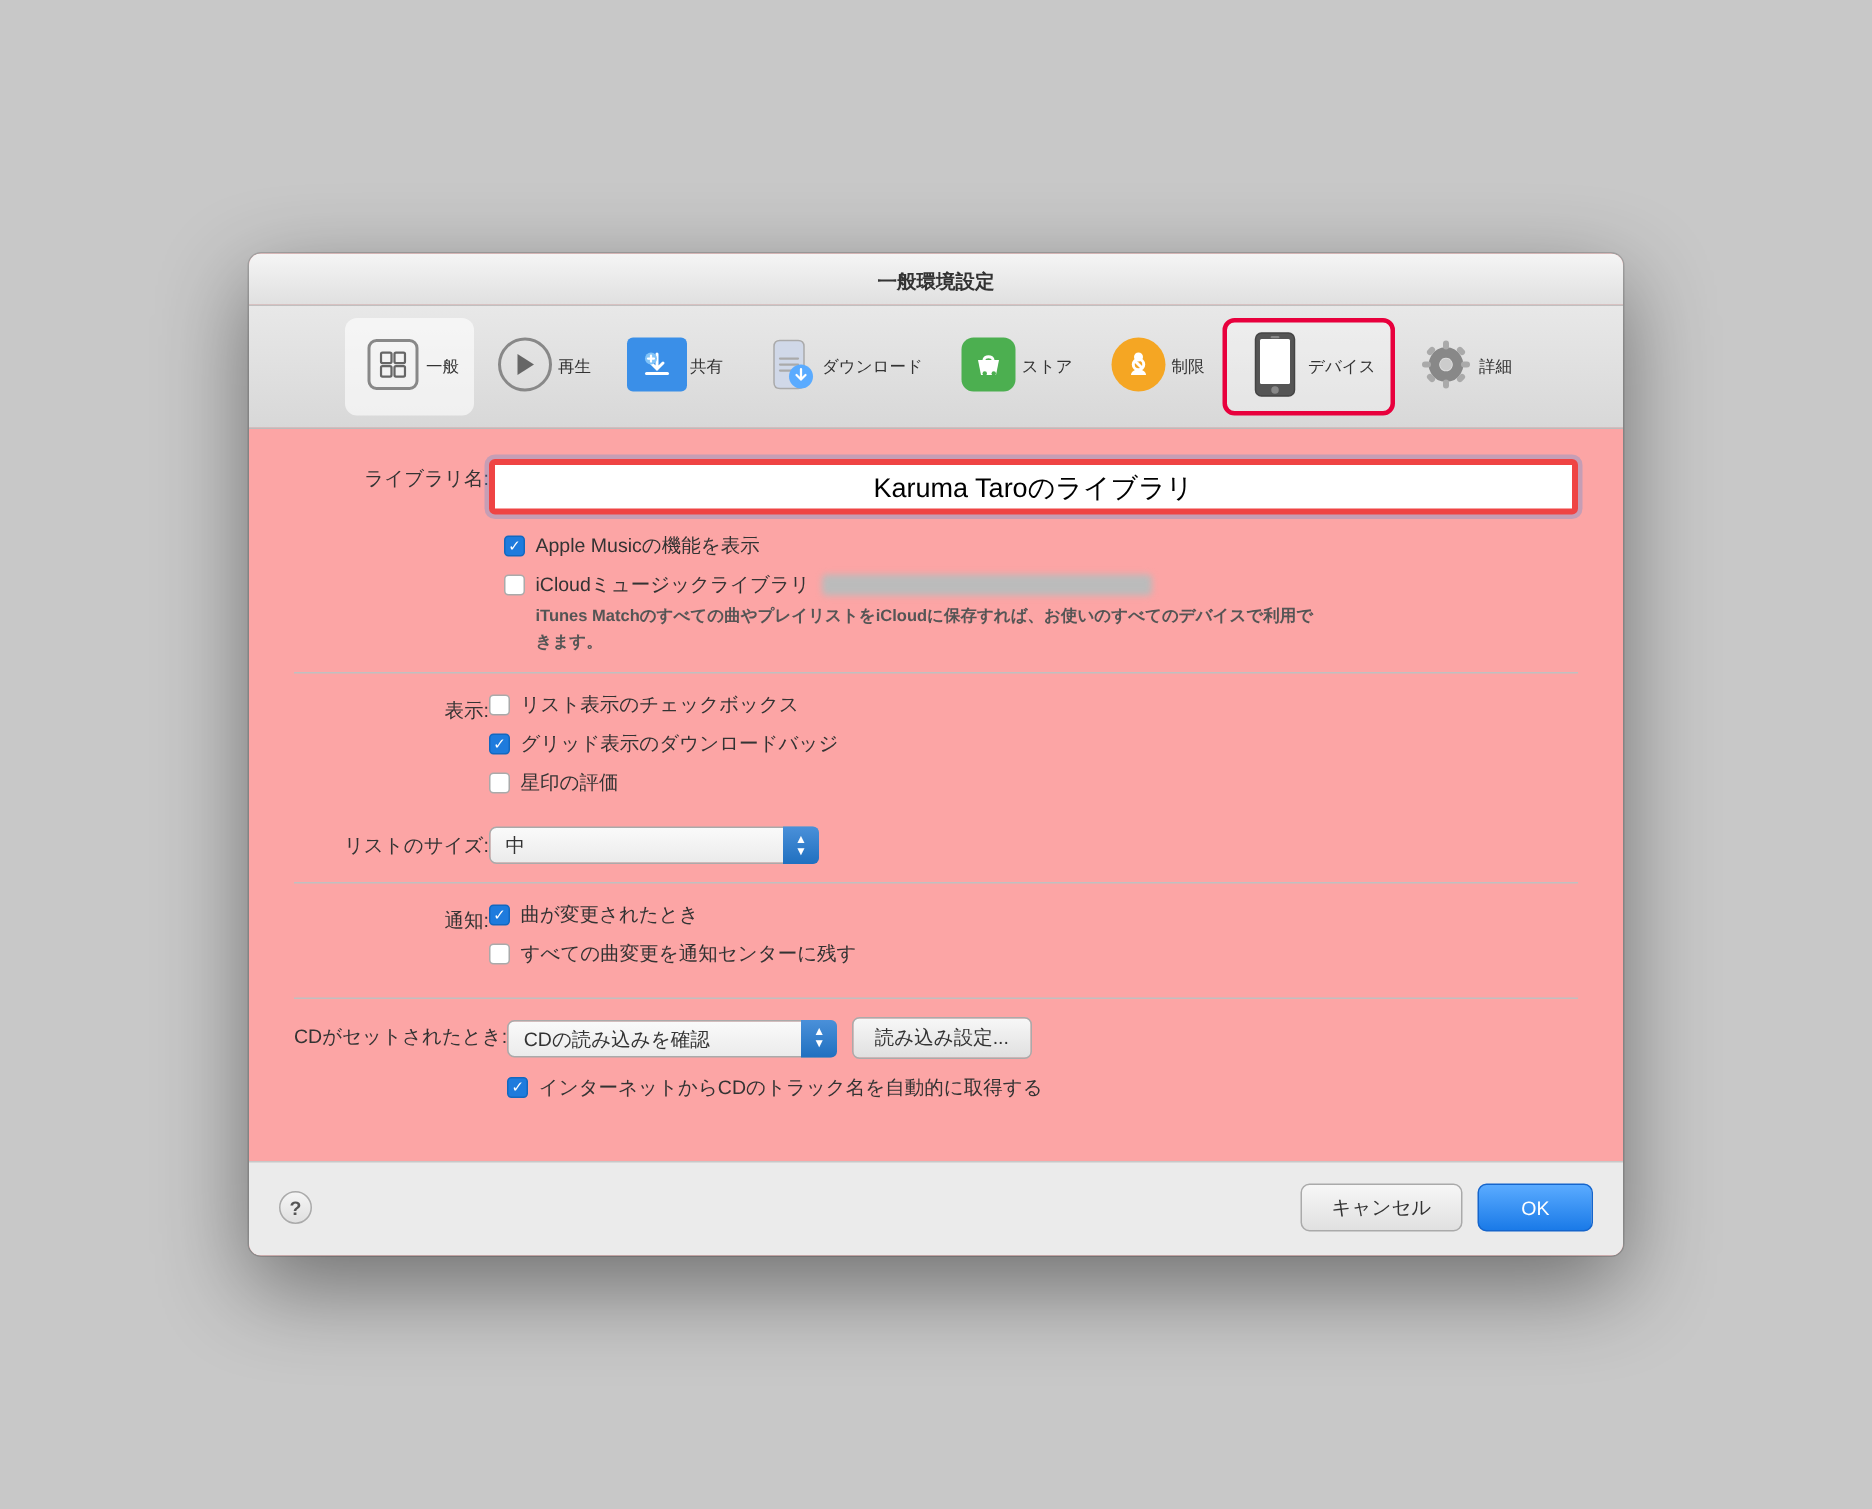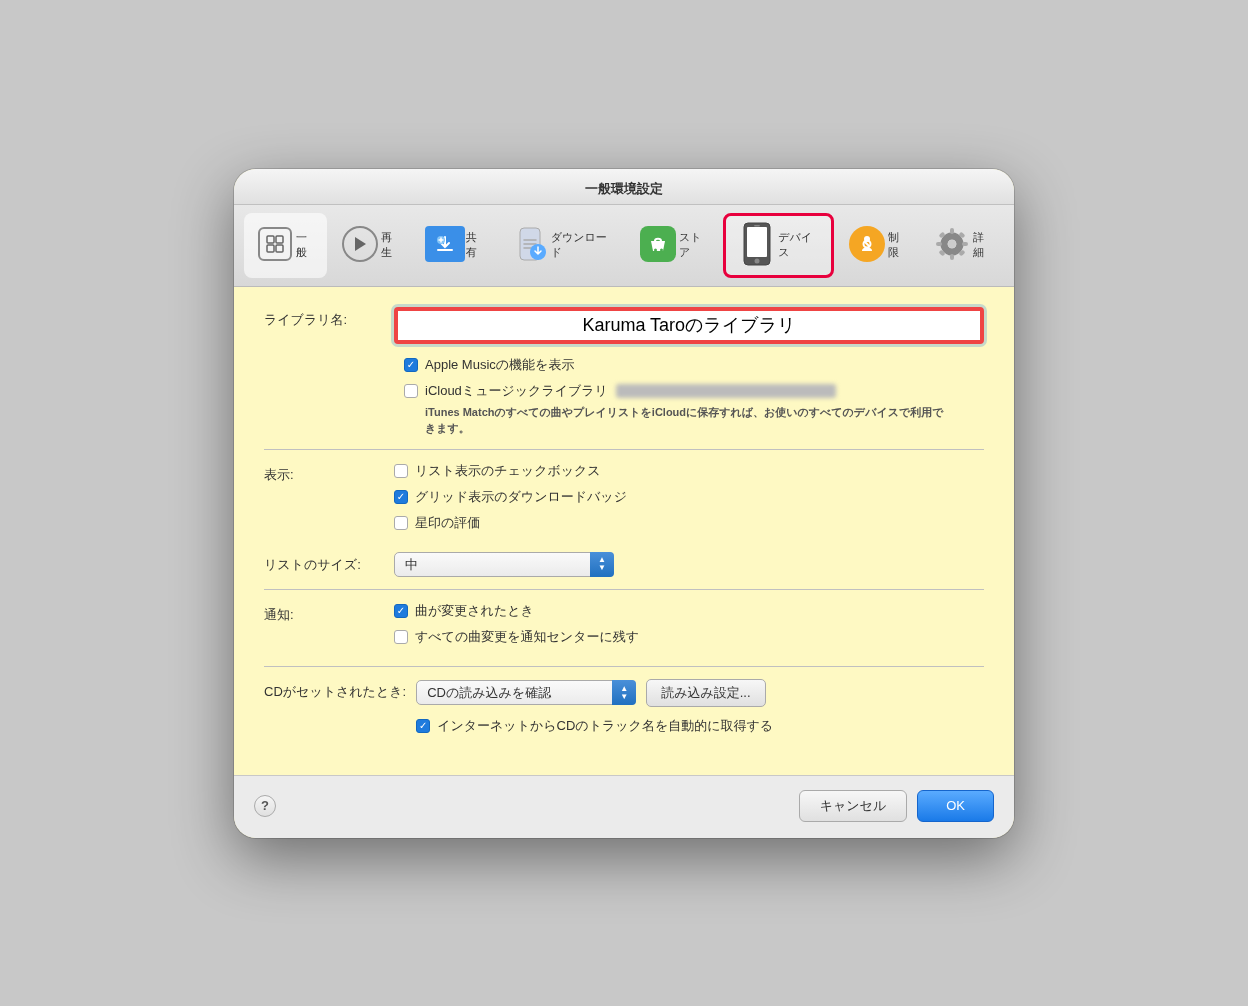--- a/index.html
+++ b/index.html
@@ -8,23 +8,23 @@
       font-family: -apple-system, "Hiragino Sans", "Yu Gothic", sans-serif;
       background: #c8c8c8;
       display: flex;
       justify-content: center;
       align-items: center;
       width: 1248px;
       height: 1006px;
     }
 
     .dialog {
-      background: #fef9c3;
-      border-radius: 22px;
-      width: 780px;
+      background: #fca5a5;
+      border-radius: 8px;
+      width: 916px;
       box-shadow: 0 20px 60px rgba(0,0,0,0.45), 0 0 0 1px rgba(0,0,0,0.15);
       overflow: hidden;
     }
 
     
     .title-bar {
       background: linear-gradient(to bottom, #f5f5f5, #e0e0e0);
       text-align: center;
       padding: 10px 0 6px;
       border-bottom: 1px solid #c0c0c0;
@@ -88,23 +88,22 @@
     
     .form-row {
       display: flex;
       align-items: flex-start;
       margin-bottom: 12px;
     }
 
     .form-label {
       font-size: 13px;
       color: #333;
-      text-align: left;
+      text-align: right;
       min-width: 130px;
-      padding-right: 10px;
       padding-top: 4px;
       flex-shrink: 0;
     }
 
     .form-controls {
       flex: 1;
     }
 
     
     .text-input {
@@ -437,44 +436,44 @@
             <path d="M4 8 L18 8 L16 18 L6 18 Z" fill="white"></path>
             <path d="M8 8 C8 5 14 5 14 8" stroke="white" stroke-width="2" fill="none"></path>
             <circle cx="8.5" cy="17" r="1.5" fill="#4caf50"></circle>
             <circle cx="14.5" cy="17" r="1.5" fill="#4caf50"></circle>
           </svg>
         </div>
       </div>
       <span class="toolbar-label">ストア</span>
     </div>
 
-    <div class="toolbar-item selected-device">
-      <div class="toolbar-icon">
-        <svg width="30" height="44" viewBox="0 0 30 44">
-          <rect x="2" y="1" width="26" height="42" rx="4" ry="4" fill="#555" stroke="#444" stroke-width="1"></rect>
-          <rect x="5" y="5" width="20" height="30" rx="1" fill="white"></rect>
-          <circle cx="15" cy="39" r="2.5" fill="#888"></circle>
-          <rect x="12" y="3" width="6" height="1.5" rx="1" fill="#888"></rect>
-        </svg>
-      </div>
-      <span class="toolbar-label">デバイス</span>
-    </div>
-
     <div class="toolbar-item">
       <div class="toolbar-icon">
         <div class="restrict-icon">
           <svg width="22" height="22" viewBox="0 0 22 22">
             <circle cx="11" cy="6" r="3" fill="white"></circle>
             <path d="M6 18 C6 13 16 13 16 18" fill="white"></path>
             <circle cx="11" cy="11" r="3.5" stroke="white" stroke-width="2" fill="none"></circle>
             <path d="M8.5 8.5 L13.5 13.5" stroke="white" stroke-width="2"></path>
           </svg>
         </div>
       </div>
       <span class="toolbar-label">制限</span>
+    </div>
+
+    <div class="toolbar-item selected-device">
+      <div class="toolbar-icon">
+        <svg width="30" height="44" viewBox="0 0 30 44">
+          <rect x="2" y="1" width="26" height="42" rx="4" ry="4" fill="#555" stroke="#444" stroke-width="1"></rect>
+          <rect x="5" y="5" width="20" height="30" rx="1" fill="white"></rect>
+          <circle cx="15" cy="39" r="2.5" fill="#888"></circle>
+          <rect x="12" y="3" width="6" height="1.5" rx="1" fill="#888"></rect>
+        </svg>
+      </div>
+      <span class="toolbar-label">デバイス</span>
     </div>
 
     <div class="toolbar-item">
       <div class="toolbar-icon">
         <div class="gear-icon-wrap">
           <svg width="36" height="36" viewBox="0 0 36 36">
             <path d="M18 10 A8 8 0 1 1 17.99 10 Z" fill="none" stroke="#888" stroke-width="7"></path>
             <circle cx="18" cy="18" r="4" fill="#ccc"></circle>
             <rect x="16" y="2" width="4" height="6" rx="2" fill="#aaa"></rect>
             <rect x="16" y="28" width="4" height="6" rx="2" fill="#aaa"></rect>

